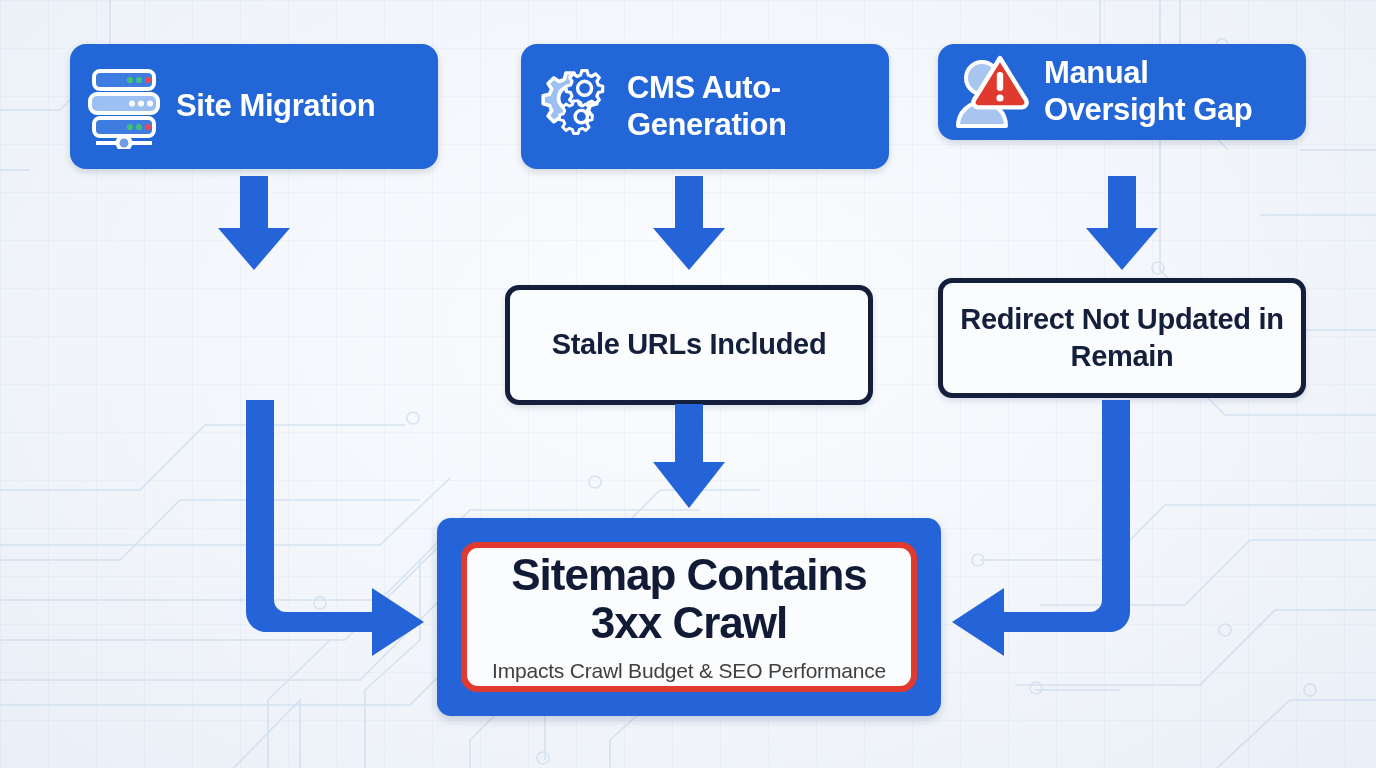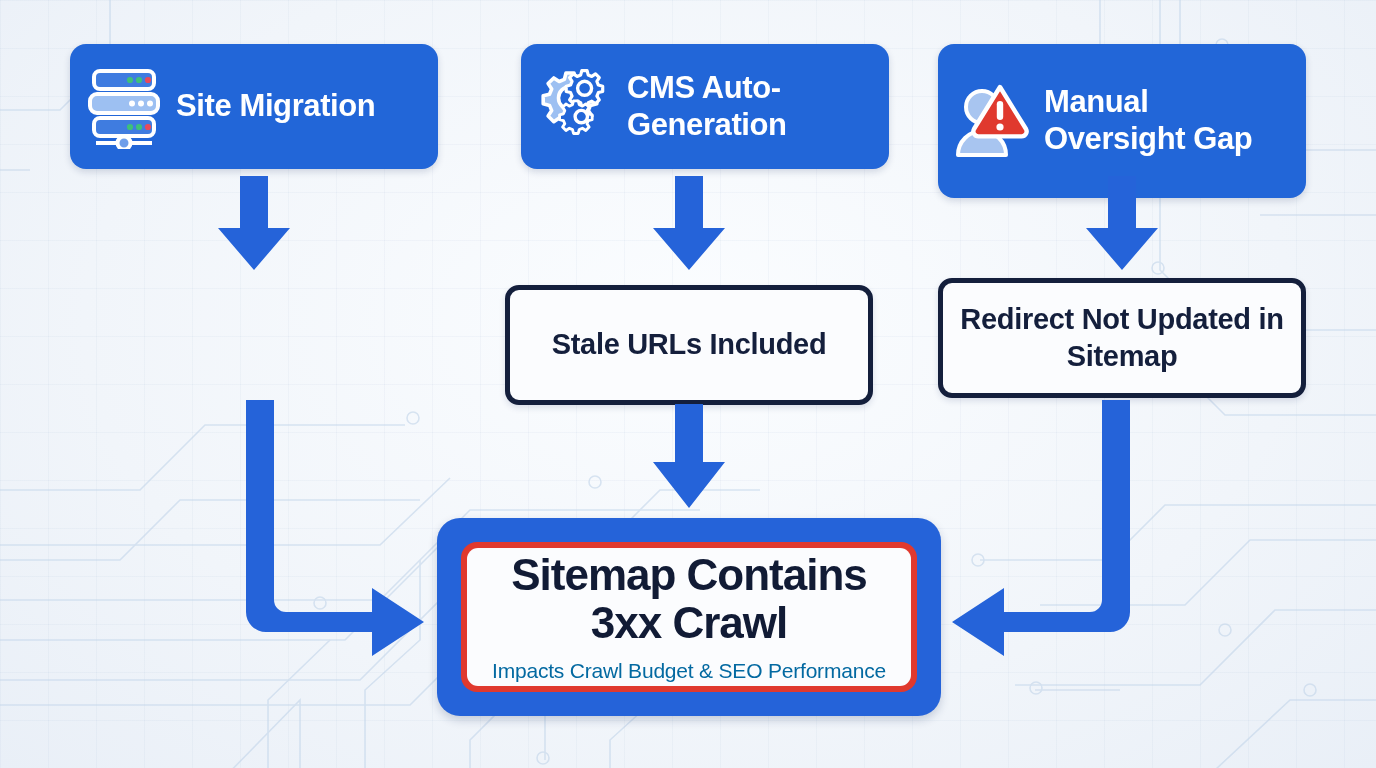--- a/index.html
+++ b/index.html
@@ -67,21 +67,21 @@
     font-size: 29px;
     font-weight: bold;
     line-height: 1.28;
     letter-spacing: -.3px;
   }
 
   
   .result-outer {
     position: absolute;
     background: #2563d9;
-    border-radius: 23px;
+    border-radius: 14px;
     padding: 24px;
     box-shadow: 0 4px 10px rgba(20,40,90,.2);
   }
   .result-mid {
     width: 100%; height: 100%;
     background: #e0392e;
     border-radius: 16px;
     padding: 6px;
   }
   .result-inner {
@@ -93,21 +93,21 @@
     text-align: center;
   }
   .result-title {
     color: #111b35;
     font-size: 44px;
     font-weight: bold;
     line-height: 1.1;
     letter-spacing: -1px;
   }
   .result-sub {
-    color: #0369a1;
+    color: #404040;
     font-size: 21px;
     font-weight: normal;
     margin-top: 12px;
     letter-spacing: -.2px;
   }
 
   
   .arrow { position: absolute; pointer-events: none; }
   .arrow svg { display: block; overflow: visible; }
 </style>
@@ -208,42 +208,42 @@
         </g>
         <g stroke="#ffffff" stroke-width="3.4" stroke-linejoin="round" fill="#2266d8">
           <path d="M53 7 h5.6 l1.2 4.6 3.8 1.6 4-2.6 4 4 -2.6 4 1.6 3.8 4.6 1.2 v5.6 l-4.6 1.2 -1.6 3.8 2.6 4 -4 4 -4-2.6 -3.8 1.6 -1.2 4.6 h-5.6 l-1.2-4.6 -3.8-1.6 -4 2.6 -4-4 2.6-4 -1.6-3.8 -4.6-1.2 v-5.6 l4.6-1.2 1.6-3.8 -2.6-4 4-4 4 2.6 3.8-1.6 z" transform="translate(-8,30) scale(0.84)"></path>
           <circle cx="44.3" cy="51.6" r="6.2" fill="#2266d8"></circle>
         </g>
       </svg>
     </span>
     <span class="src-label">CMS Auto-Generation</span>
   </div>
 
-  <div class="node src-box" style="left:938px; top:44px; width:368px; height:154px;">
+  <div class="node src-box" style="left:938px; top:44px; width:368px; height:96px;">
     <span class="src-icon">
       <svg viewBox="0 0 76 84">
         <g stroke="#ffffff" stroke-width="4" stroke-linejoin="round">
           <circle cx="28" cy="28" r="16" fill="#a8c5f0"></circle>
           <path d="M4 76 a24 24 0 0 1 48 0 z" fill="#a8c5f0"></path>
         </g>
         <path d="M46 8 L72 50 a5 5 0 0 1 -4.4 7.4 H24.4 A5 5 0 0 1 20 50 Z" fill="#e0392e" stroke="#ffffff" stroke-width="4.4" stroke-linejoin="round"></path>
         <rect x="42.8" y="22" width="6.4" height="19" rx="3.2" fill="#ffffff"></rect>
         <circle cx="46" cy="48" r="3.6" fill="#ffffff"></circle>
       </svg>
     </span>
     <span class="src-label">Manual Oversight Gap</span>
   </div>
 
 
   <div class="node mid-box" style="left:505px; top:278px; width:368px; height:120px;margin-top:7px;">
     <span class="mid-label">Stale URLs Included</span>
   </div>
 
   <div class="node mid-box" style="left:938px; top:278px; width:368px; height:120px;">
-    <span class="mid-label">Redirect Not Updated in Sitemap</span>
+    <span class="mid-label">Redirect Not Updated in Remain</span>
   </div>
 
   <div class="result-outer" style="left:437px; top:518px; width:504px; height:198px;">
     <div class="result-mid">
       <div class="result-inner">
         <div class="result-title">Sitemap Contains</div>
         <div class="result-title">3xx Crawl</div>
         <div class="result-sub">Impacts Crawl Budget &amp; SEO Performance</div>
       </div>
     </div>

